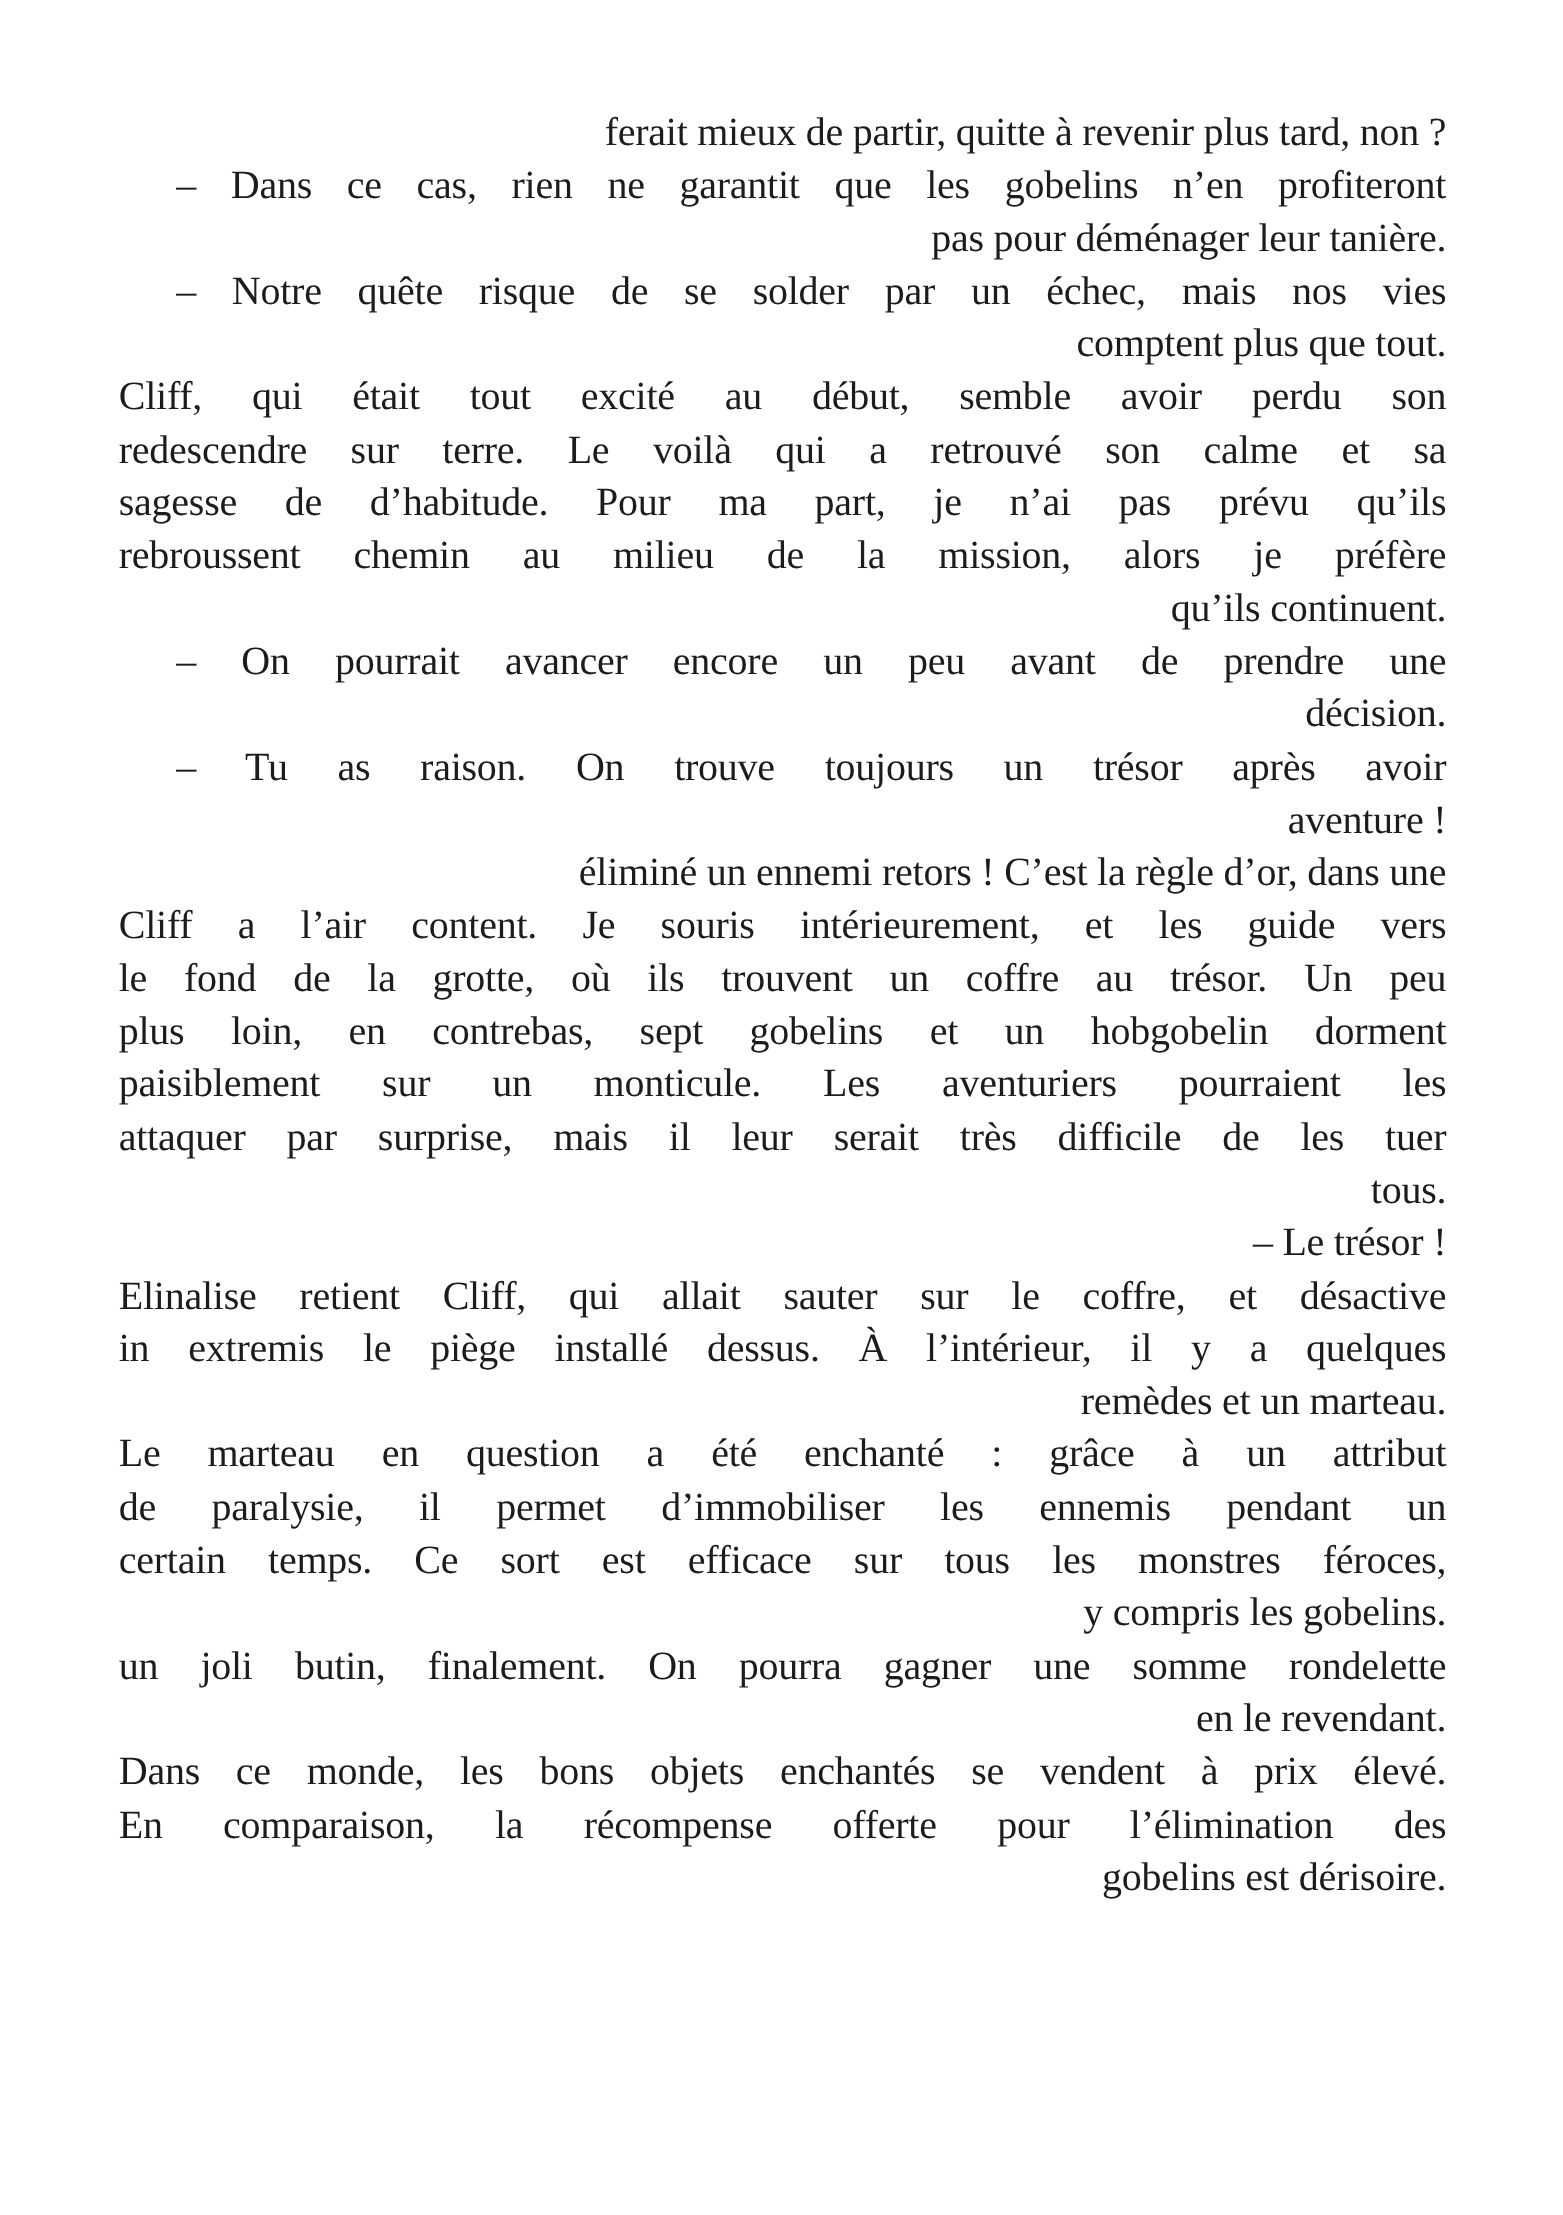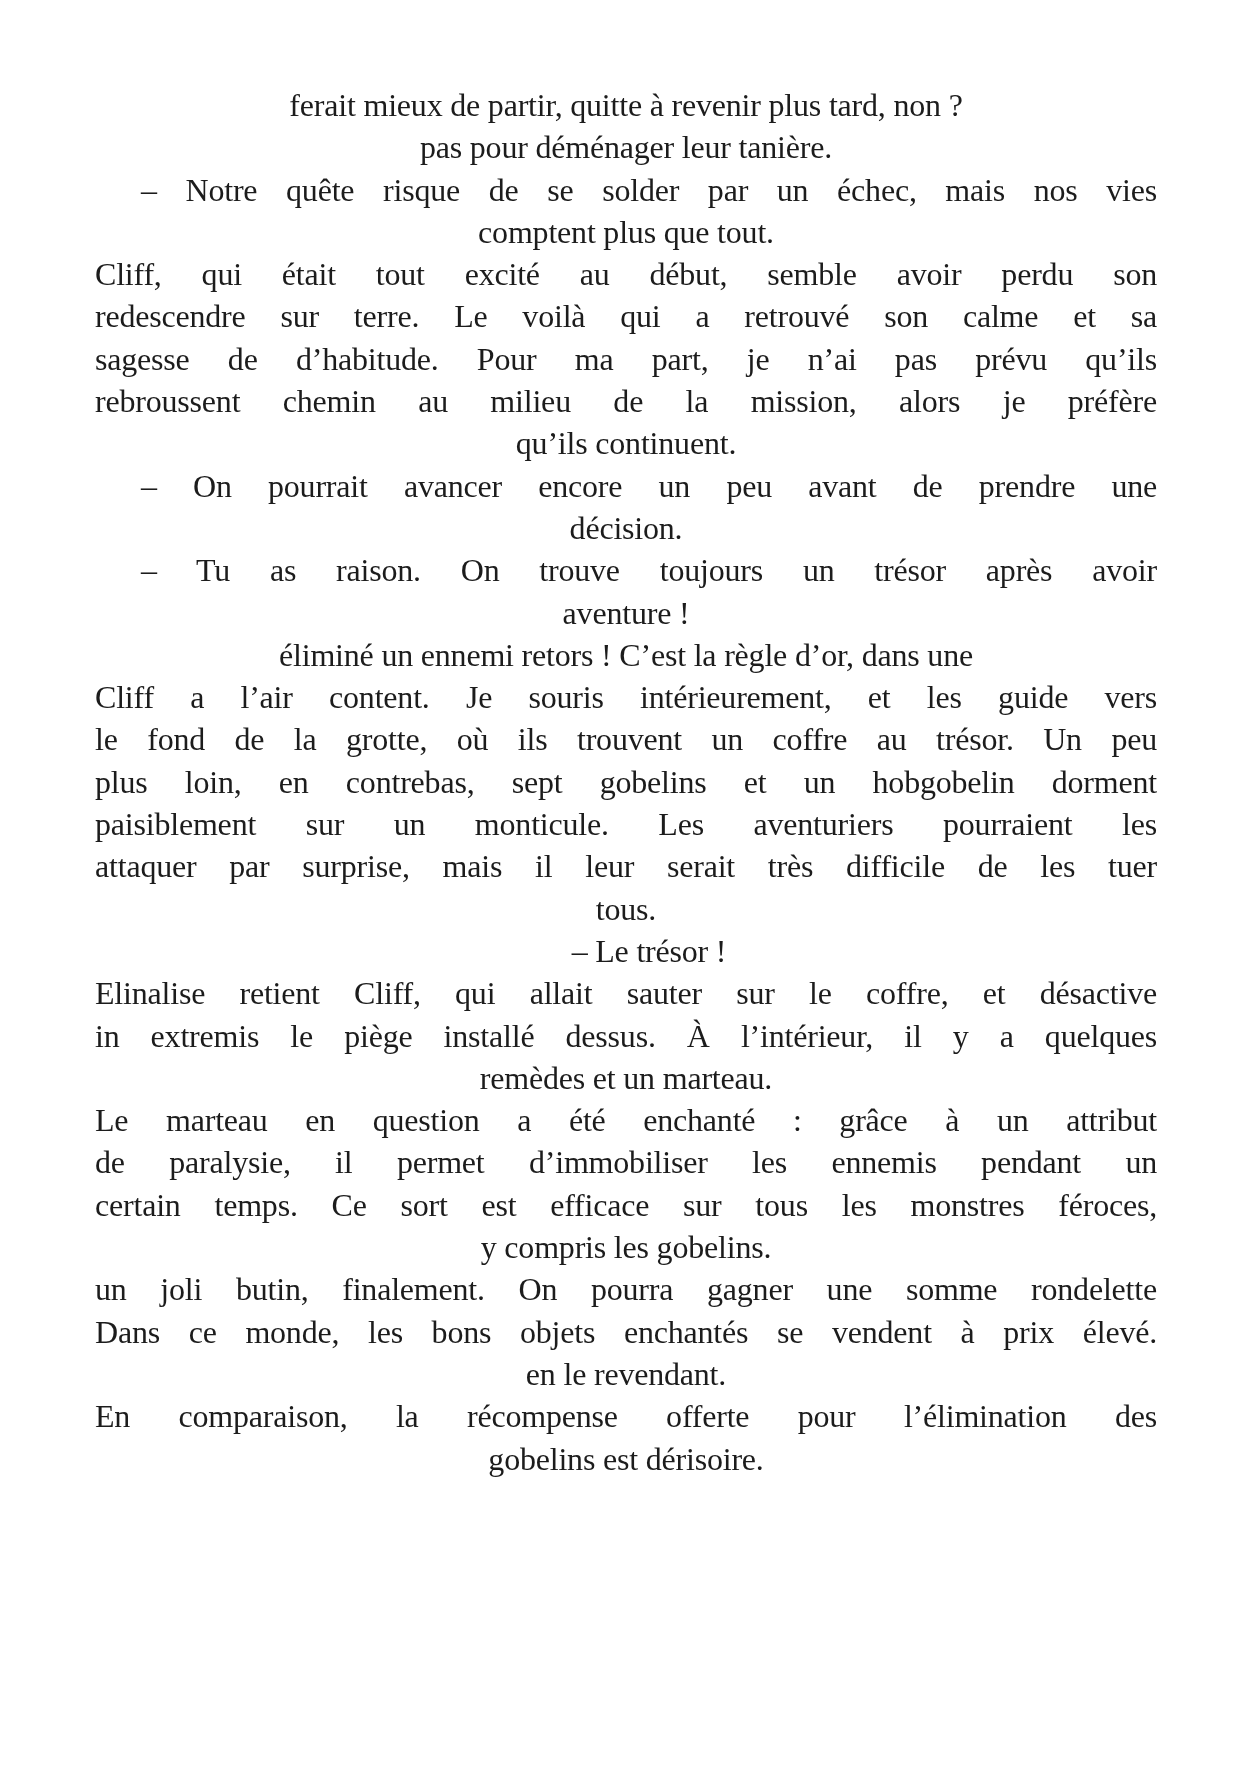--- a/index.html
+++ b/index.html
@@ -19,37 +19,38 @@
     position: absolute;
     left: 95px;
     top: 84px;
     width: 1062px;
     font-size: 32px;
     line-height: 42.3px;
     letter-spacing: -0.2px;
     color: #1c1c1c;
   }
   .line {
-    text-align: center;
+    text-align: right;
     white-space: normal;
   }
   .line.justify {
     text-align: justify;
     text-align-last: justify;
   }
   .line.indent {
     padding-left: 46px;
   }
 </style>
 </head>
 <body>
 
 <div class="page" style="background: rgb(255, 255, 255);">
   <div class="text-block" style="color: rgb(28, 28, 28);">
       <div class="line">ferait mieux de partir, quitte à revenir plus tard, non ?</div>
+      <div class="line indent justify">– Dans ce cas, rien ne garantit que les gobelins n’en profiteront</div>
       <div class="line">pas pour déménager leur tanière.</div>
       <div class="line indent justify">– Notre quête risque de se solder par un échec, mais nos vies</div>
       <div class="line">comptent plus que tout.</div>
       <div class="line justify">Cliff, qui était tout excité au début, semble avoir perdu son</div>
       <div class="line justify">redescendre sur terre. Le voilà qui a retrouvé son calme et sa</div>
       <div class="line justify">sagesse de d’habitude. Pour ma part, je n’ai pas prévu qu’ils</div>
       <div class="line justify">rebroussent chemin au milieu de la mission, alors je préfère</div>
       <div class="line">qu’ils continuent.</div>
       <div class="line indent justify">– On pourrait avancer encore un peu avant de prendre une</div>
       <div class="line">décision.</div>
@@ -64,18 +65,18 @@
       <div class="line">tous.</div>
       <div class="line indent">– Le trésor !</div>
       <div class="line justify">Elinalise retient Cliff, qui allait sauter sur le coffre, et désactive</div>
       <div class="line justify">in extremis le piège installé dessus. À l’intérieur, il y a quelques</div>
       <div class="line">remèdes et un marteau.</div>
       <div class="line justify">Le marteau en question a été enchanté : grâce à un attribut</div>
       <div class="line justify">de paralysie, il permet d’immobiliser les ennemis pendant un</div>
       <div class="line justify">certain temps. Ce sort est efficace sur tous les monstres féroces,</div>
       <div class="line">y compris les gobelins.</div>
       <div class="line justify">un joli butin, finalement. On pourra gagner une somme rondelette</div>
+      <div class="line">en le revendant.</div>
       <div class="line justify">Dans ce monde, les bons objets enchantés se vendent à prix élevé.</div>
-      <div class="line">en le revendant.</div>
       <div class="line justify">En comparaison, la récompense offerte pour l’élimination des</div>
       <div class="line">gobelins est dérisoire.</div>
     </div>
 </div>
 
 </body></html>

